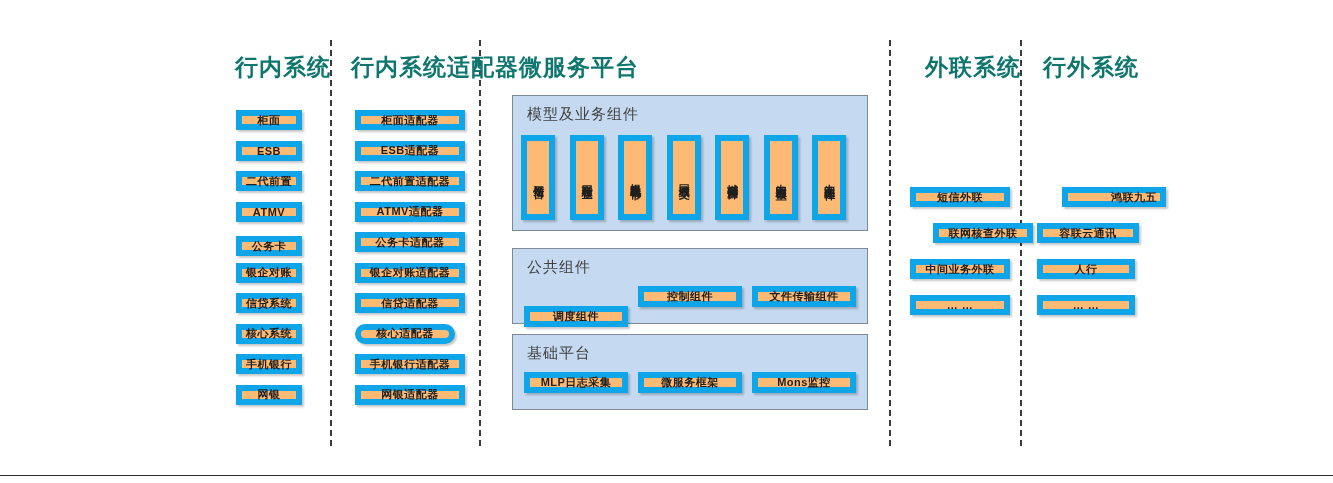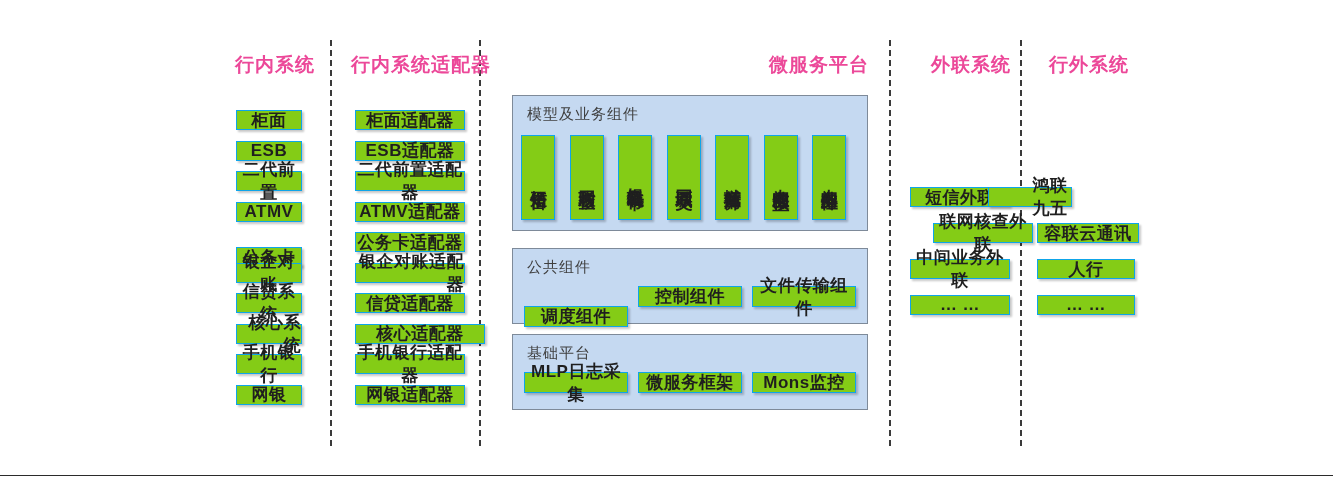--- a/index.html
+++ b/index.html
@@ -24,39 +24,39 @@
     position: absolute;
     top: 40px;
     height: 406px;
     width: 0;
     border-left: 2px dashed #3a3a3a;
   }
 
   
   .col-title {
     position: absolute;
-    text-align: right;
-    font-size: 19px;
+    text-align: left;
+    font-size: 23px;
     font-weight: bold;
-    color: #ec4899;
+    color: #0f766e;
     letter-spacing: 1px;
     white-space: nowrap;
   }
 
   
   .node {
     position: absolute;
-    background: #84cc16;
-    border: 1px solid #0ea5e9;
+    background: #fdba74;
+    border: 6px solid #0ea5e9;
     box-sizing: border-box;
     box-shadow: 2px 2px 2px rgba(0,0,0,0.22);
     display: flex;
     align-items: center;
     justify-content: center;
-    font-size: 17px;
+    font-size: 11px;
     font-weight: bold;
     color: #1f1f1f;
     letter-spacing: 0.5px;
     text-align: center;
   }
   .node.vertical {
     writing-mode: vertical-rl;
     text-orientation: upright;
     letter-spacing: 1px;
     line-height: 1.05;
@@ -98,44 +98,44 @@
       <div class="divider" style="left: 479px;"></div>
       <div class="divider" style="left: 889px;"></div>
       <div class="divider" style="left: 1020px;"></div>
     </div>
   <div id="columns-layer">
       <div class="col-title" style="left: 235px; top: 52px; width: 68px;">行内系统</div>
       <div class="node" style="left: 236px; top: 110px; width: 66px; height: 20px;">柜面</div>
       <div class="node" style="left: 236px; top: 140.5px; width: 66px; height: 20px;">ESB</div>
       <div class="node" style="left: 236px; top: 171px; width: 66px; height: 20px;">二代前置</div>
       <div class="node" style="left: 236px; top: 201.5px; width: 66px; height: 20px;">ATMV</div>
-      <div class="node" style="left: 236px; top: 247px; width: 66px; height: 20px;">公务卡</div>
+      <div class="node" style="left: 236px; top: 236px; width: 66px; height: 20px;">公务卡</div>
       <div class="node" style="left: 236px; top: 262.5px; width: 66px; height: 20px;">银企对账</div>
       <div class="node" style="left: 236px; top: 293px; width: 66px; height: 20px;">信贷系统</div>
       <div class="node" style="left: 236px; top: 323.5px; width: 66px; height: 20px; text-align: right;">核心系统</div>
       <div class="node" style="left: 236px; top: 354px; width: 66px; height: 20px;">手机银行</div>
       <div class="node" style="left: 236px; top: 384.5px; width: 66px; height: 20px;">网银</div>
       <div class="col-title" style="left: 351px; top: 52px; width: 118px;">行内系统适配器</div>
       <div class="node" style="left: 355px; top: 110px; width: 110px; height: 20px;">柜面适配器</div>
       <div class="node" style="left: 355px; top: 140.5px; width: 110px; height: 20px;">ESB适配器</div>
       <div class="node" style="left: 355px; top: 171px; width: 110px; height: 20px;">二代前置适配器</div>
       <div class="node" style="left: 355px; top: 201.5px; width: 110px; height: 20px;">ATMV适配器</div>
       <div class="node" style="left: 355px; top: 232px; width: 110px; height: 20px;">公务卡适配器</div>
       <div class="node" style="left: 355px; top: 262.5px; width: 110px; height: 20px; text-align: right;">银企对账适配器</div>
       <div class="node" style="left: 355px; top: 293px; width: 110px; height: 20px;">信贷适配器</div>
-      <div class="node" style="left: 355px; top: 323.5px; width: 130px; height: 20px;">核心适配器</div>
+      <div class="node" style="left: 355px; top: 323.5px; width: 100px; height: 20px; border-radius: 10px;">核心适配器</div>
       <div class="node" style="left: 355px; top: 354px; width: 110px; height: 20px;">手机银行适配器</div>
       <div class="node" style="left: 355px; top: 384.5px; width: 110px; height: 20px;">网银适配器</div>
       <div class="col-title" style="left: 925px; top: 52px; width: 86px;">外联系统</div>
       <div class="node" style="left: 910px; top: 187px; width: 100px; height: 20px;">短信外联</div>
       <div class="node" style="left: 910px; top: 223px; width: 100px; height: 20px; margin-left: 23px;">联网核查外联</div>
       <div class="node" style="left: 910px; top: 259px; width: 100px; height: 20px;">中间业务外联</div>
       <div class="node" style="left: 910px; top: 295px; width: 100px; height: 20px;">… …</div>
       <div class="col-title" style="left: 1043px; top: 52px; width: 86px;">行外系统</div>
-      <div class="node" style="left: 988px; top: 187px; width: 84px; height: 20px; padding-left: 40px;">鸿联九五</div>
+      <div class="node" style="left: 1062px; top: 187px; width: 104px; height: 20px; padding-left: 40px;">鸿联九五</div>
       <div class="node" style="left: 1037px; top: 223px; width: 102px; height: 20px;">容联云通讯</div>
       <div class="node" style="left: 1037px; top: 259px; width: 98px; height: 20px;">人行</div>
       <div class="node" style="left: 1037px; top: 295px; width: 98px; height: 20px;">… …</div>
     </div>
   <div id="platform-layer">
       <div class="col-title" style="left: 519px; top: 52px; width: 350px;">微服务平台</div>
       <div class="panel" style="left: 512px; top: 95px; width: 356px; height: 136px;">
         <div class="panel-title">模型及业务组件</div>
       </div>
       <div class="node vertical" style="left: 521px; top: 135px; width: 34px; height: 85px;">短信平台</div>

